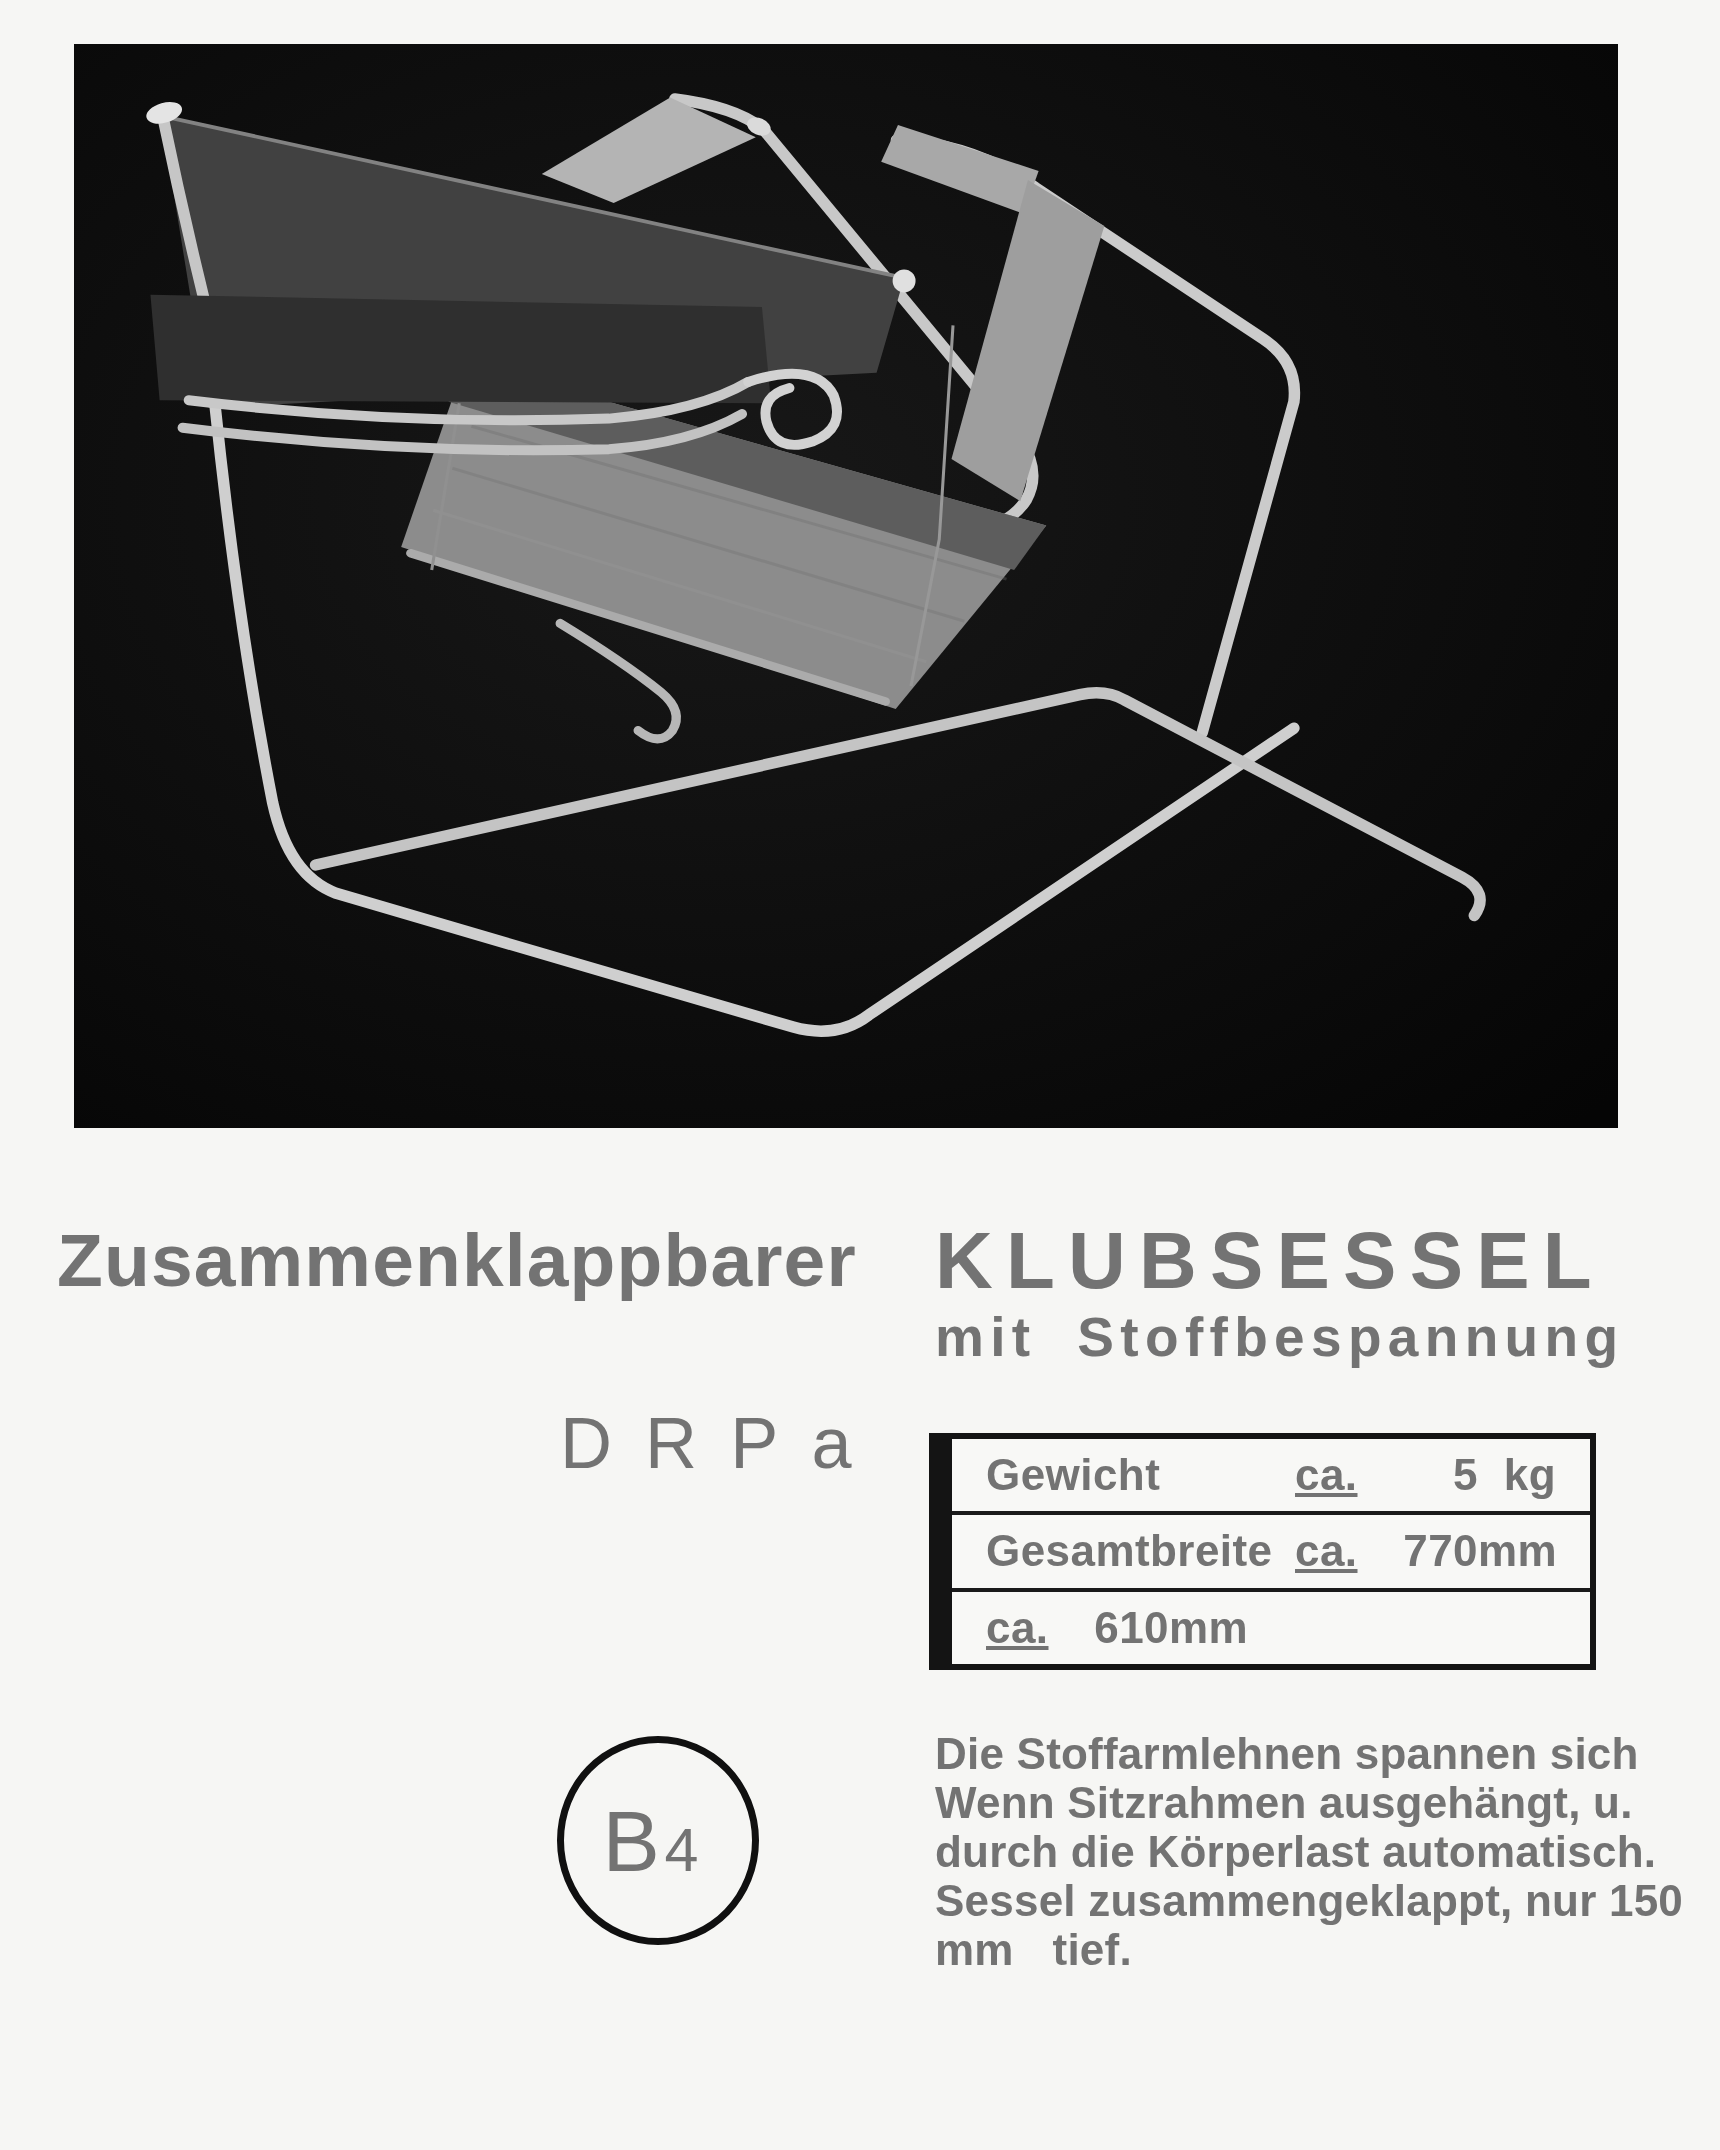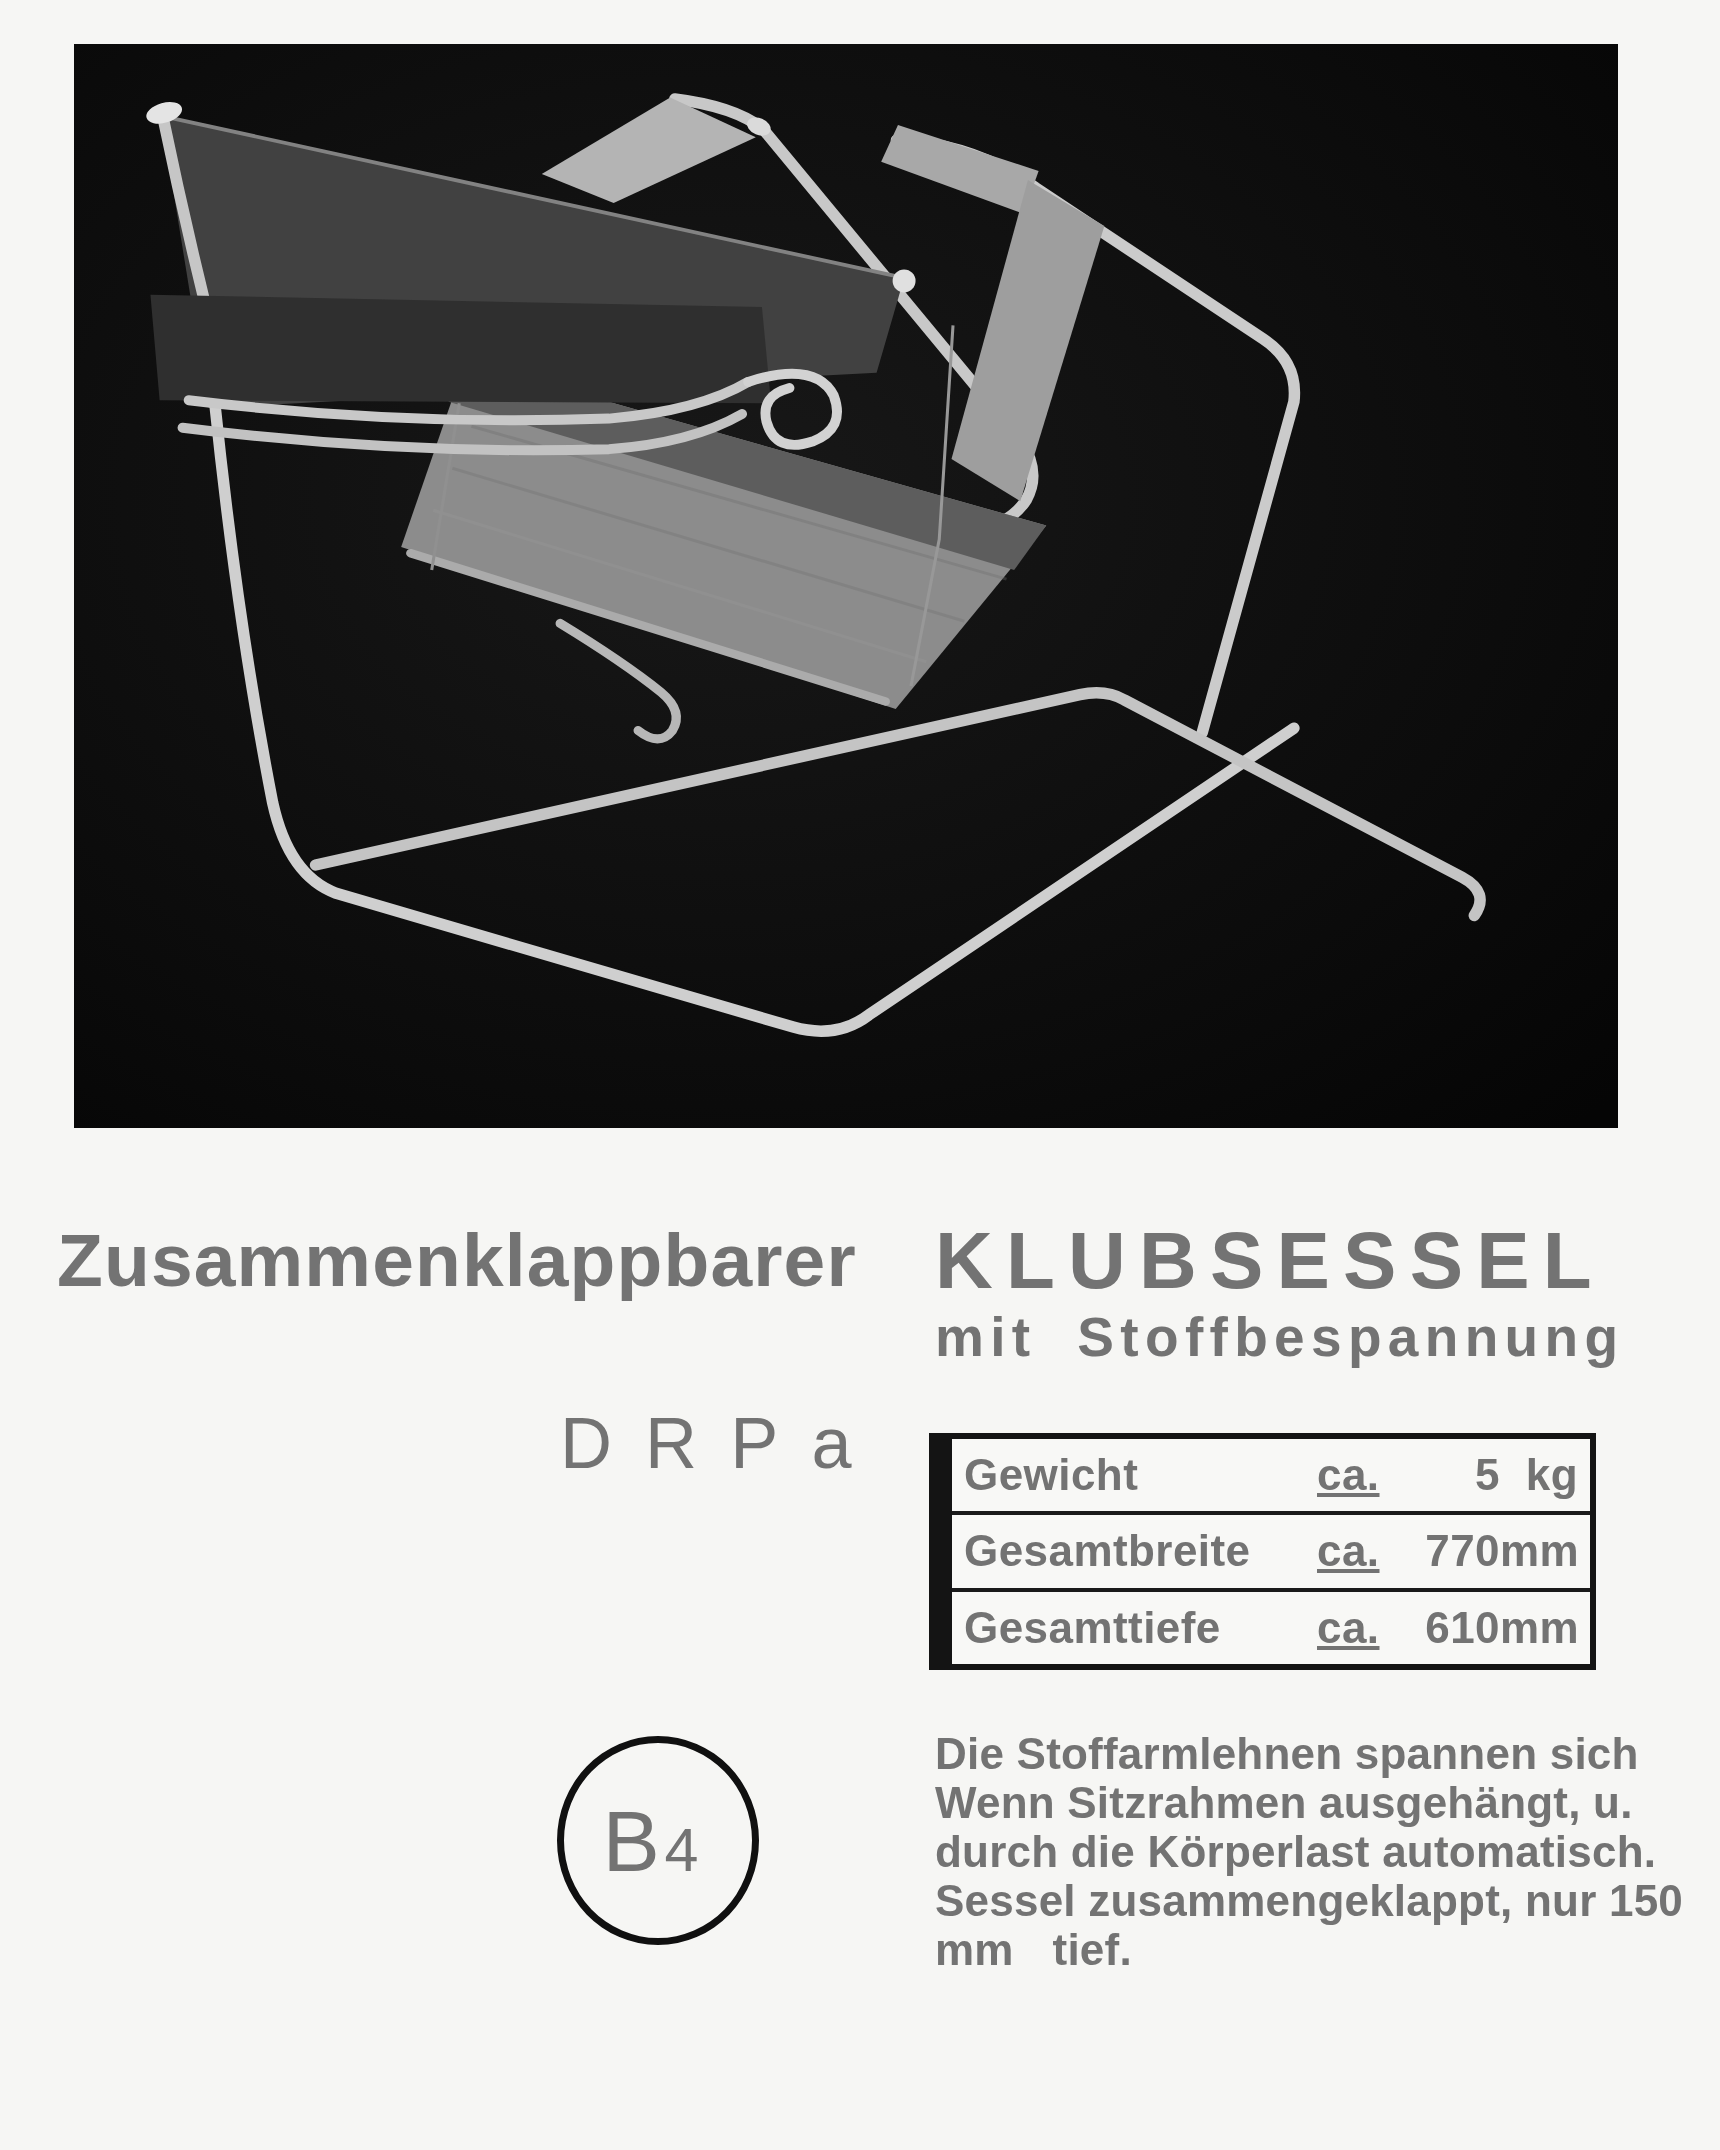--- a/index.html
+++ b/index.html
@@ -41,21 +41,21 @@
   
   .spec{
     position:absolute;left:929px;top:1433px;width:667px;height:237px;
     box-sizing:border-box;
     border:6.1px solid #141414;border-left:23px solid #141414;
     background:#f8f8f6;
     display:flex;flex-direction:column;
   }
   .spec-row{
     flex:1 1 0;display:flex;align-items:center;
-    padding:0 12px;
+    padding:0 34px;
     font-size:44px;font-weight:700;letter-spacing:0.01em;
   }
   .spec-sep{height:0;border-top:4.6px solid #1a1a1a;margin:0;}
   .col-label{flex:1 1 auto;text-align:left;}
   .col-ca{width:61px;text-align:left;text-decoration:underline;}
   .col-value{width:122px;text-align:right;}
   .col-unit{width:78px;text-align:right;}
   
   .roundel{
     position:absolute;left:557px;top:1736px;width:202px;height:209px;
@@ -149,21 +149,20 @@
     </div>
     <div class="spec-sep"></div>
     <div class="spec-row">
       <span class="col-label">Gesamtbreite</span>
       <span class="col-ca">ca.</span>
       <span class="col-value">770</span>
       <span class="col-unit">mm</span>
     </div>
     <div class="spec-sep"></div>
     <div class="spec-row">
-      <span class="col-label">Gesamttiefe</span>
       <span class="col-ca">ca.</span>
       <span class="col-value">610</span>
       <span class="col-unit">mm</span>
     </div>
   </div>
 
   <div class="roundel">
     <div class="roundel-inner">
       <span class="badge-letter">B</span>
       <span class="badge-digit">4</span>

